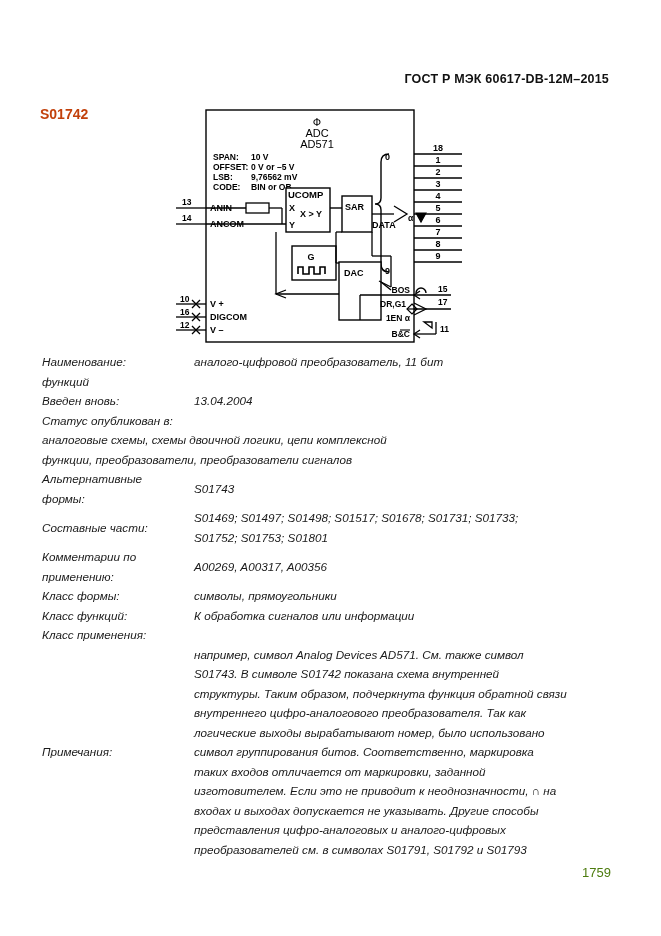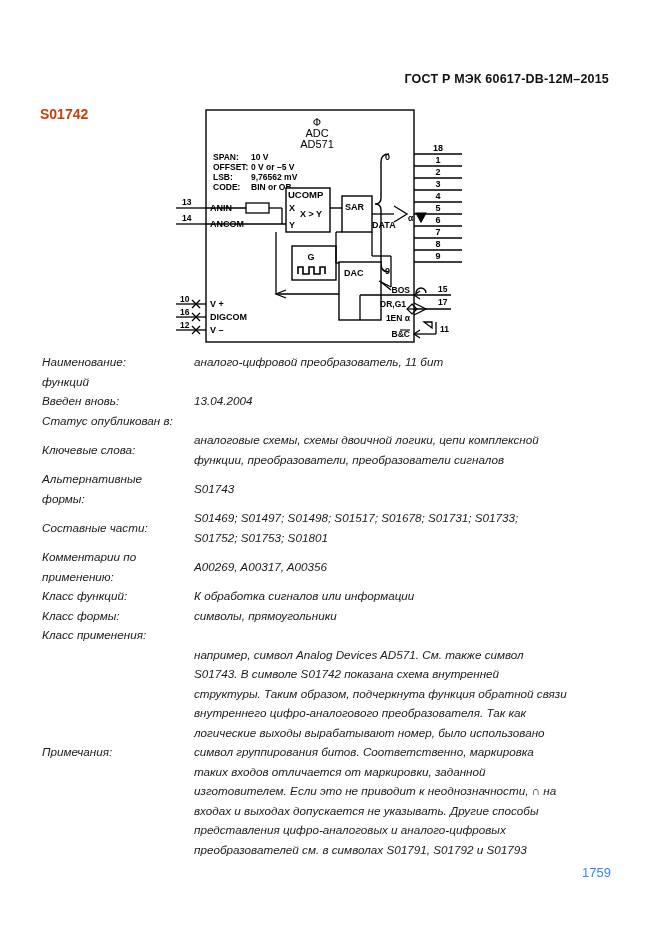--- a/index.html
+++ b/index.html
@@ -74,21 +74,21 @@
     color: #1a1a1a;
     white-space: pre-line;
   }
 
   
   .page-number {
     position: absolute;
     right: 50px;
     bottom: 56px;
     font-size: 13px;
-    color: #3b82f6;
+    color: #4d7c0f;
   }
 
   
   text { font-family: "Liberation Sans", sans-serif; fill: #000; }
 </style>
 </head>
 <body>
 
 <div class="doc-header">ГОСТ Р МЭК 60617-DB-12M–2015</div>
 
@@ -278,21 +278,20 @@
   <div class="meta-row">
     <div class="meta-label">Введен вновь:</div>
     <div class="meta-value">13.04.2004</div>
   </div>
 
   <div class="meta-row">
     <div class="meta-label">Статус опубликован в:</div>
   </div>
 
   <div class="meta-row">
-    <div class="meta-label">Ключевые слова:</div>
     <div class="meta-value">аналоговые схемы, схемы двоичной логики, цепи комплексной
 функции, преобразователи, преобразователи сигналов</div>
   </div>
 
   <div class="meta-row gap-top">
     <div class="meta-label">Альтернативные
 формы:</div>
     <div class="meta-value">S01743</div>
   </div>
 
@@ -302,27 +301,27 @@
 S01752; S01753; S01801</div>
   </div>
 
   <div class="meta-row">
     <div class="meta-label">Комментарии по
 применению:</div>
     <div class="meta-value">A00269, A00317, A00356</div>
   </div>
 
   <div class="meta-row">
+    <div class="meta-label">Класс формы:</div>
+    <div class="meta-value">символы, прямоугольники</div>
+  </div>
+
+  <div class="meta-row">
     <div class="meta-label">Класс функций:</div>
     <div class="meta-value">К обработка сигналов или информации</div>
-  </div>
-
-  <div class="meta-row">
-    <div class="meta-label">Класс формы:</div>
-    <div class="meta-value">символы, прямоугольники</div>
   </div>
 
   <div class="meta-row">
     <div class="meta-label">Класс применения:</div>
   </div>
 
   <div class="meta-row">
     <div class="meta-label">Примечания:</div>
     <div class="meta-value">например, символ  Analog Devices AD571. См. также символ
 S01743. В символе S01742 показана схема внутренней

